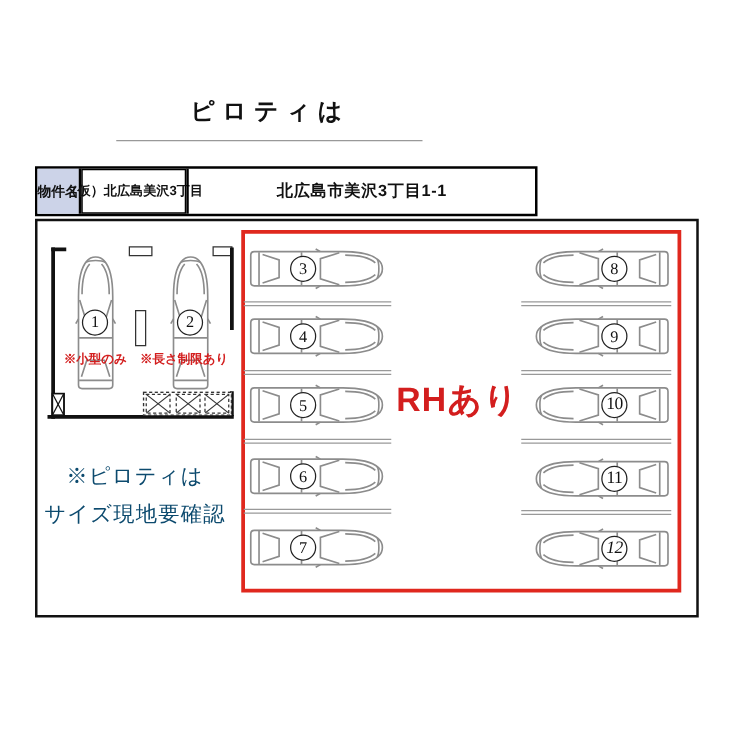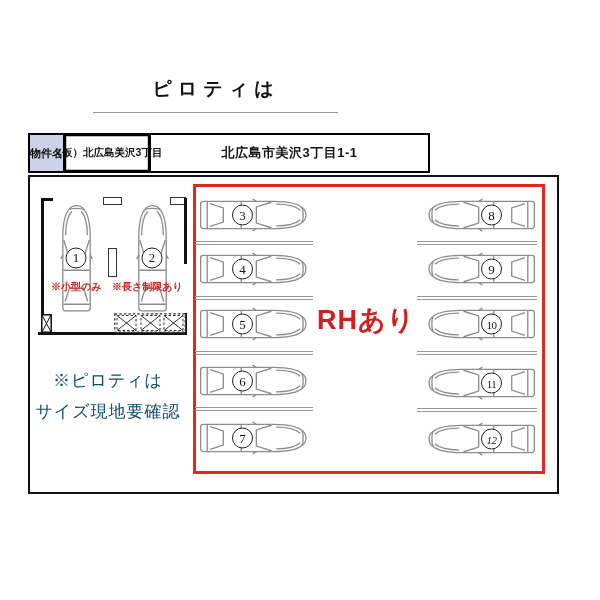--- a/index.html
+++ b/index.html
@@ -50,21 +50,21 @@
 
   .badge {
     position:absolute; width:21px; height:21px; border:1.4px solid #222; border-radius:50%;
     background:#fff; display:flex; align-items:center; justify-content:center;
     font-family:"Liberation Serif", serif; font-size:13px; color:#111; box-sizing:border-box;
   }
   .car.h .badge { top:50%; transform:translateY(-50%); }
   .car.h.leftcol .badge { left:36px; }
   .car.h.mirrored .badge { left:57px; }
   .car.v .badge { left:50%; top:50%; transform:translate(-50%,-50%); }
-  .badge.two { font-size:11px; letter-spacing:-0.5px; }
+  .badge.two { font-size:14px; letter-spacing:-0.5px; }
 
   
   .red-note { color:#d31e1e; font-weight:bold; font-size:10px; white-space:nowrap; }
   .rh-note { color:#d31e1e; font-weight:bold; font-size:27px; letter-spacing:1px; white-space:nowrap; }
   .piloti { left:28px; top:366px; width:160px; text-align:center; font-size:17px; color:#0c4a6e; line-height:1.8; letter-spacing:1px; white-space:nowrap; }
 
   .hidden-defs { position:absolute; width:0; height:0; overflow:hidden; }
 </style>
 </head>
 <body>

